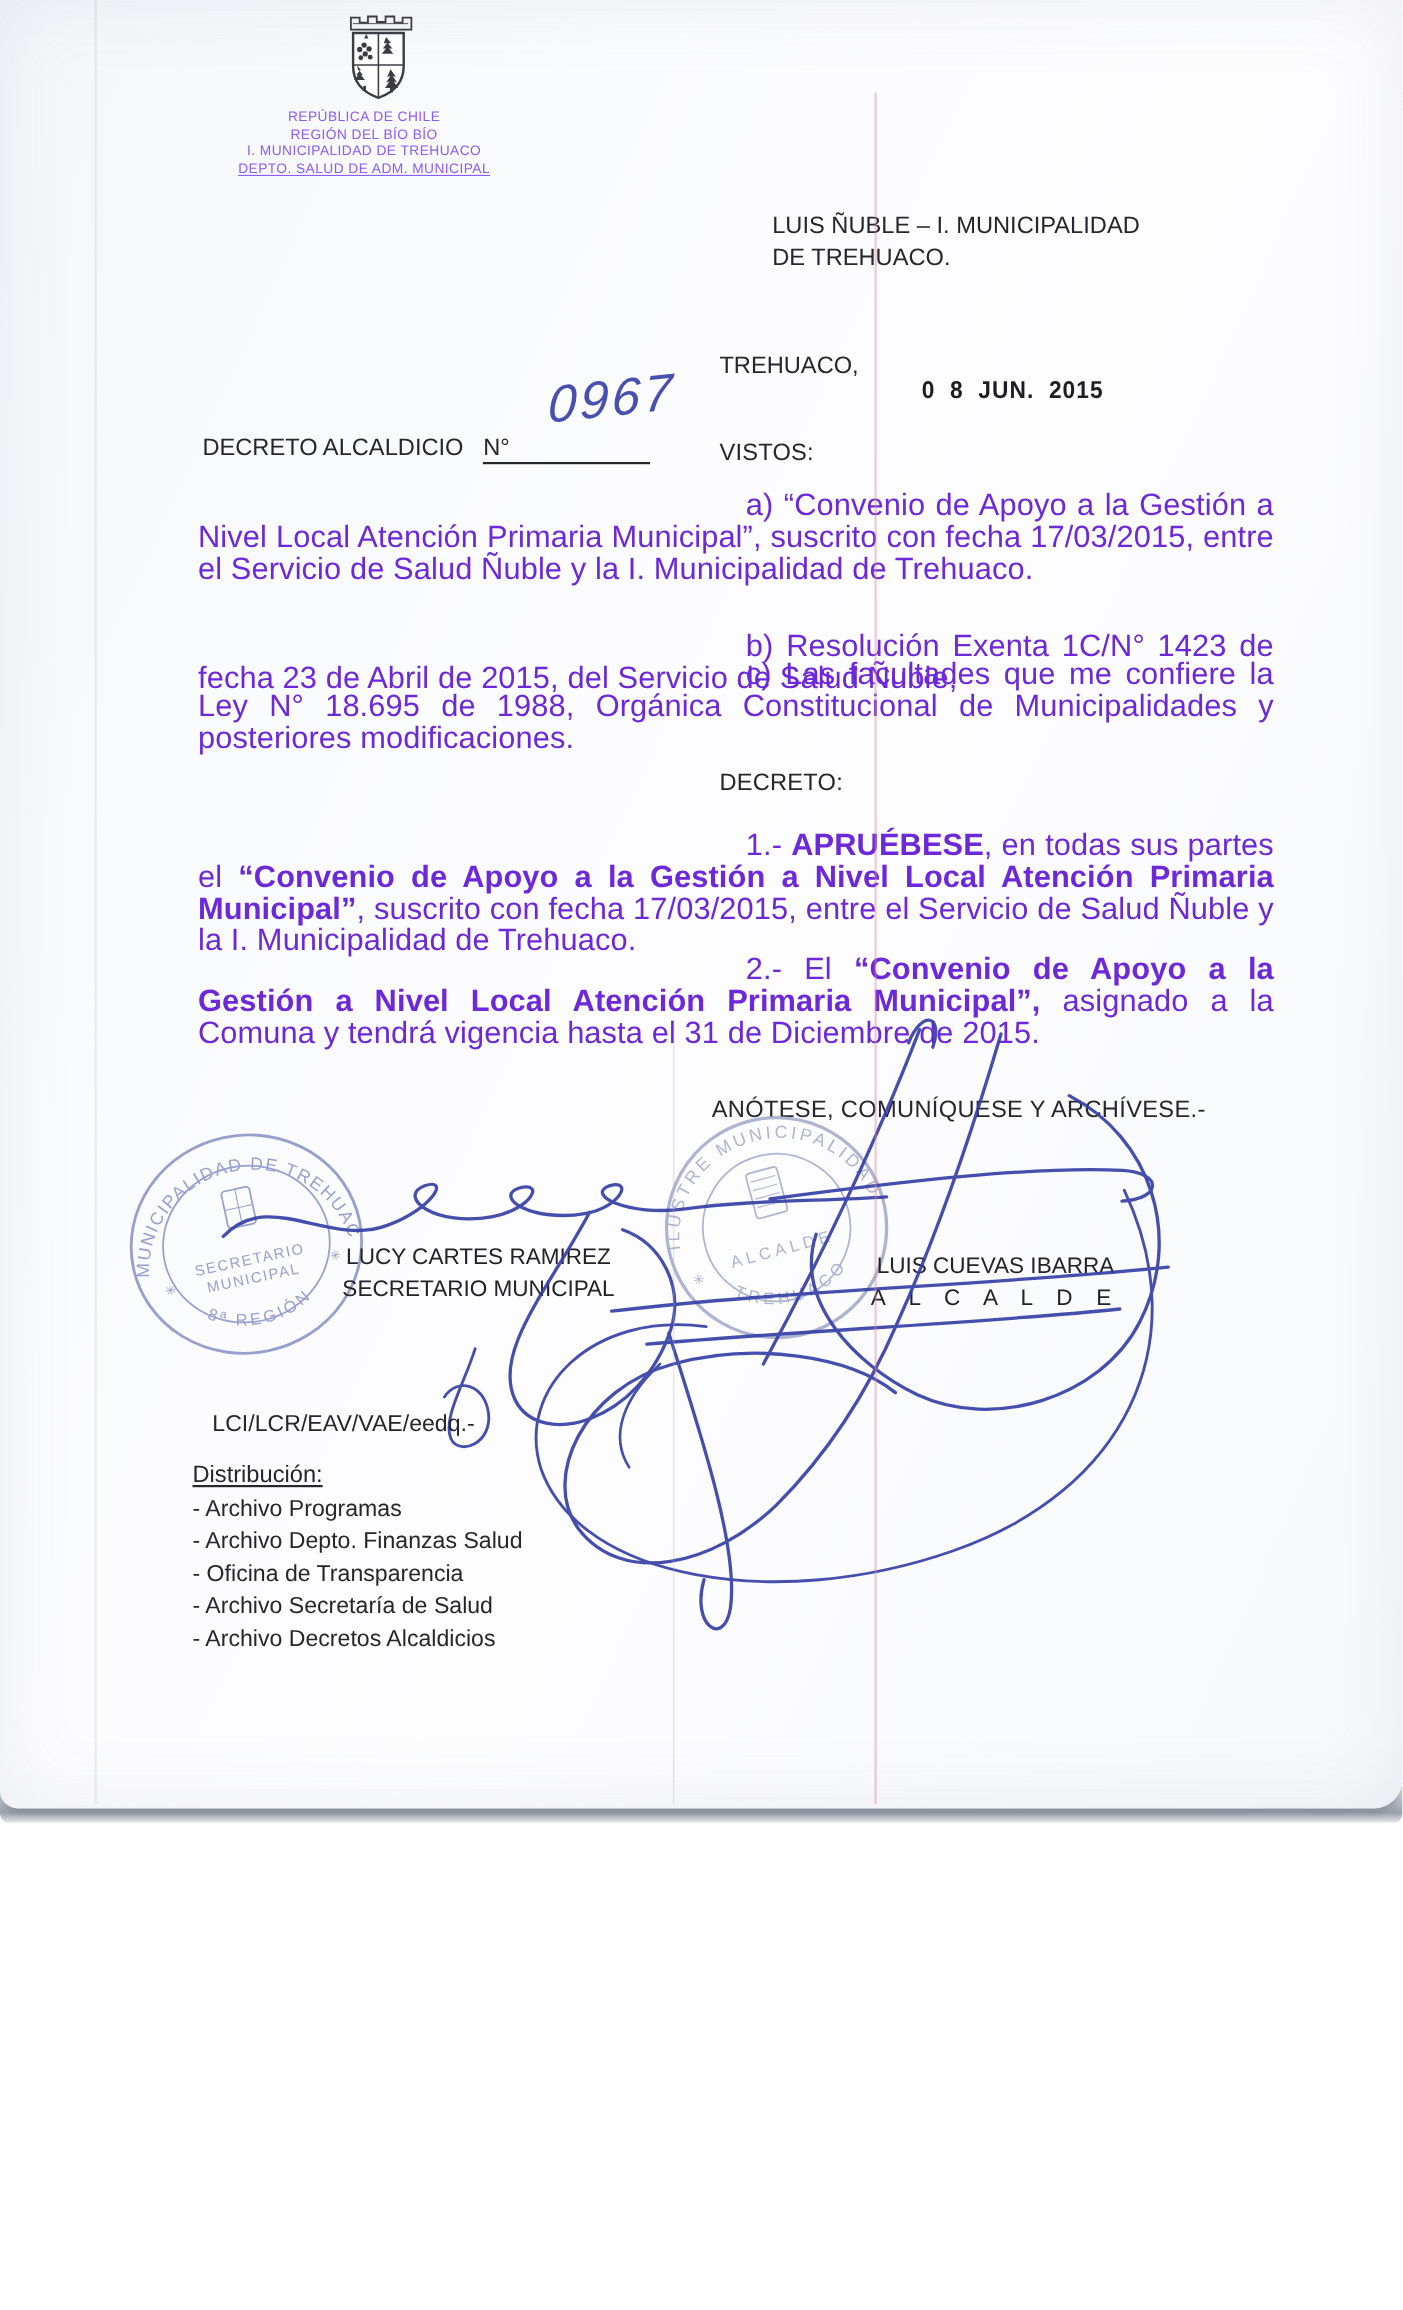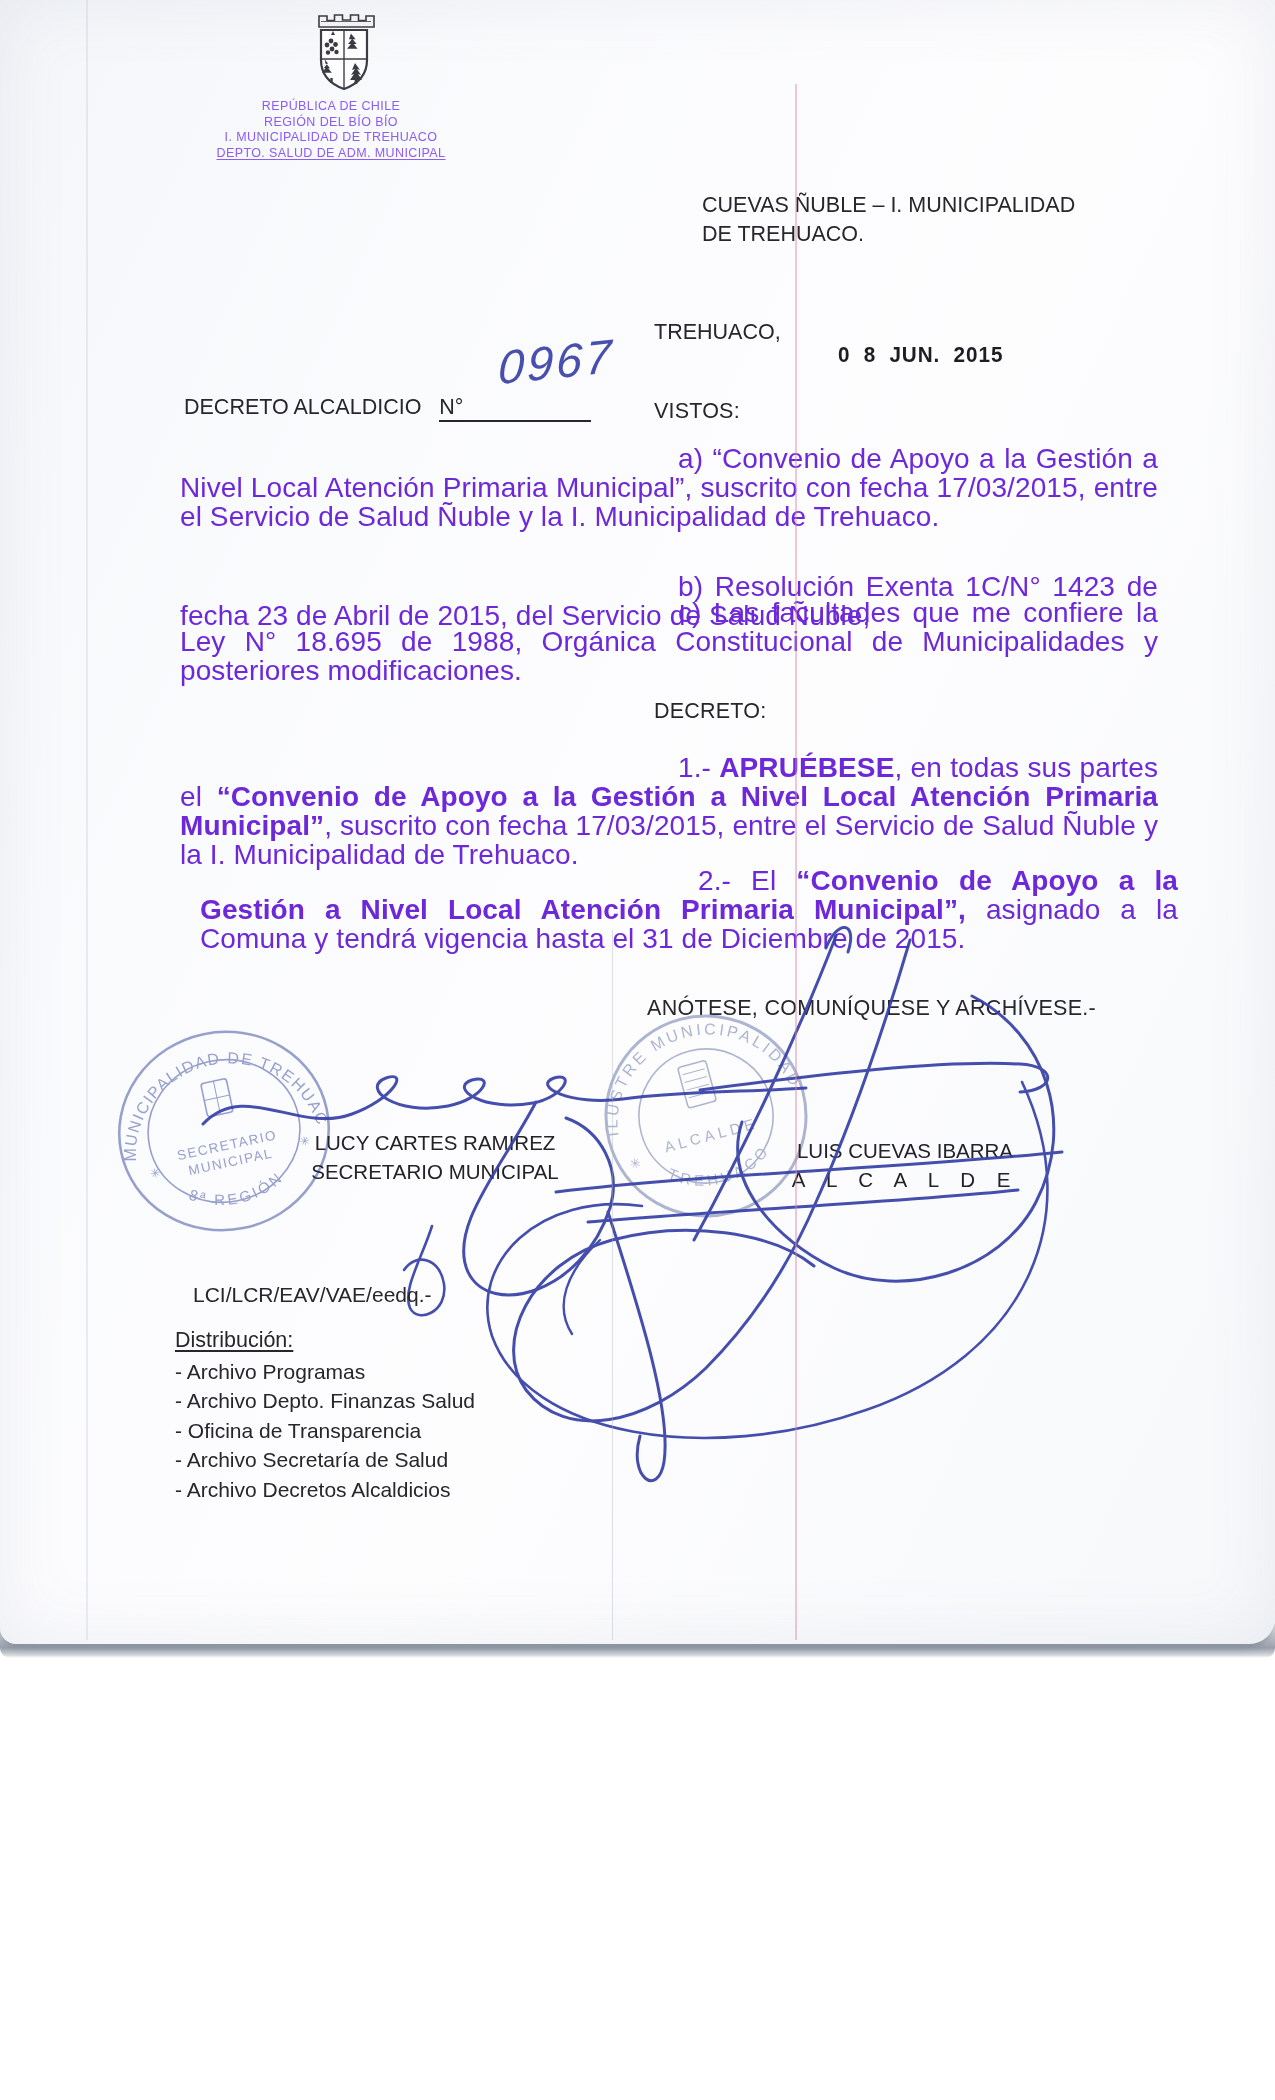--- a/index.html
+++ b/index.html
@@ -101,42 +101,42 @@
 </svg>
 
 <div class="letterhead">
   <div>REPÚBLICA DE CHILE</div>
   <div>REGIÓN  DEL BÍO BÍO</div>
   <div>I. MUNICIPALIDAD DE TREHUACO</div>
   <div class="lh-underline">DEPTO. SALUD DE ADM. MUNICIPAL</div>
 </div>
 
 <div class="ref-block">
-  <div class="ref-indent">CUEVAS  ÑUBLE  –  I. MUNICIPALIDAD</div>
+  <div class="ref-indent">LUIS  ÑUBLE  –  I. MUNICIPALIDAD</div>
   <div class="ref-indent">DE TREHUACO.</div>
 </div>
 
 <div class="place-line">TREHUACO,</div>
 <div class="date-stamp">0 8 JUN. 2015</div>
 
 <div class="decree-line">
   <span>DECRETO ALCALDICIO</span>
   <span>&nbsp;</span>
   <span class="u-part"><span>N°</span><span class="blank"></span></span>
 </div>
 <div class="handwritten-number">0967</div>
 
 <div class="section-head" style="left:654px;top:399px;">VISTOS:</div>
 <div class="body-para t21" style="top:444px;">a) “Convenio de Apoyo a la Gestión a Nivel Local Atención Primaria Municipal”, suscrito con fecha 17/03/2015, entre el Servicio de Salud Ñuble y la I. Municipalidad de Trehuaco.</div>
 <div class="body-para t21" style="top:572px;">b) Resolución Exenta 1C/N° 1423 de fecha 23 de Abril de 2015, del Servicio de Salud Ñuble,</div>
 <div class="body-para t21" style="top:598px;">c) Las facultades que me confiere la Ley N° 18.695 de 1988, Orgánica Constitucional de Municipalidades y posteriores modificaciones.</div>
 
 <div class="section-head" style="left:654px;top:699px;">DECRETO:</div>
 <div class="body-para t21" style="top:753px;"><span>1.-  </span><span style="font-weight: 700;">APRUÉBESE</span><span>,  en  todas  sus  partes  el </span><span style="font-weight: 700;">“Convenio de Apoyo a la Gestión a Nivel Local Atención Primaria Municipal”</span><span>, suscrito con fecha 17/03/2015, entre el Servicio de Salud Ñuble y la I. Municipalidad de Trehuaco.</span></div>
-<div class="body-para t21" style="top:866px;margin-left:20px;"><span>2.- El </span><span style="font-weight: 700;">“Convenio de Apoyo a la Gestión a Nivel Local Atención Primaria Municipal”,</span><span> asignado a la Comuna y tendrá vigencia hasta el 31 de Diciembre de 2015.</span></div>
+<div class="body-para t21" style="top:866px;"><span>2.- El </span><span style="font-weight: 700;">“Convenio de Apoyo a la Gestión a Nivel Local Atención Primaria Municipal”,</span><span> asignado a la Comuna y tendrá vigencia hasta el 31 de Diciembre de 2015.</span></div>
 
 <div class="closing-line">ANÓTESE, COMUNÍQUESE Y ARCHÍVESE.-</div>
 
 <svg class="stamp stamp-secretary" width="228" height="218" viewBox="0 0 228 218">
   <defs>
     <path id="sArcTop" d="M22,118 A93,89 0 0 1 206,118" fill="none"></path>
     <path id="sArcBot" d="M44,148 A85,80 0 0 0 184,148" fill="none"></path>
   </defs>
   <ellipse cx="114" cy="109" rx="105" ry="99" fill="none" stroke="#8a94c6" stroke-width="2.6"></ellipse>
   <ellipse cx="114" cy="109" rx="76" ry="71" fill="none" stroke="#8a94c6" stroke-width="1.6"></ellipse>

